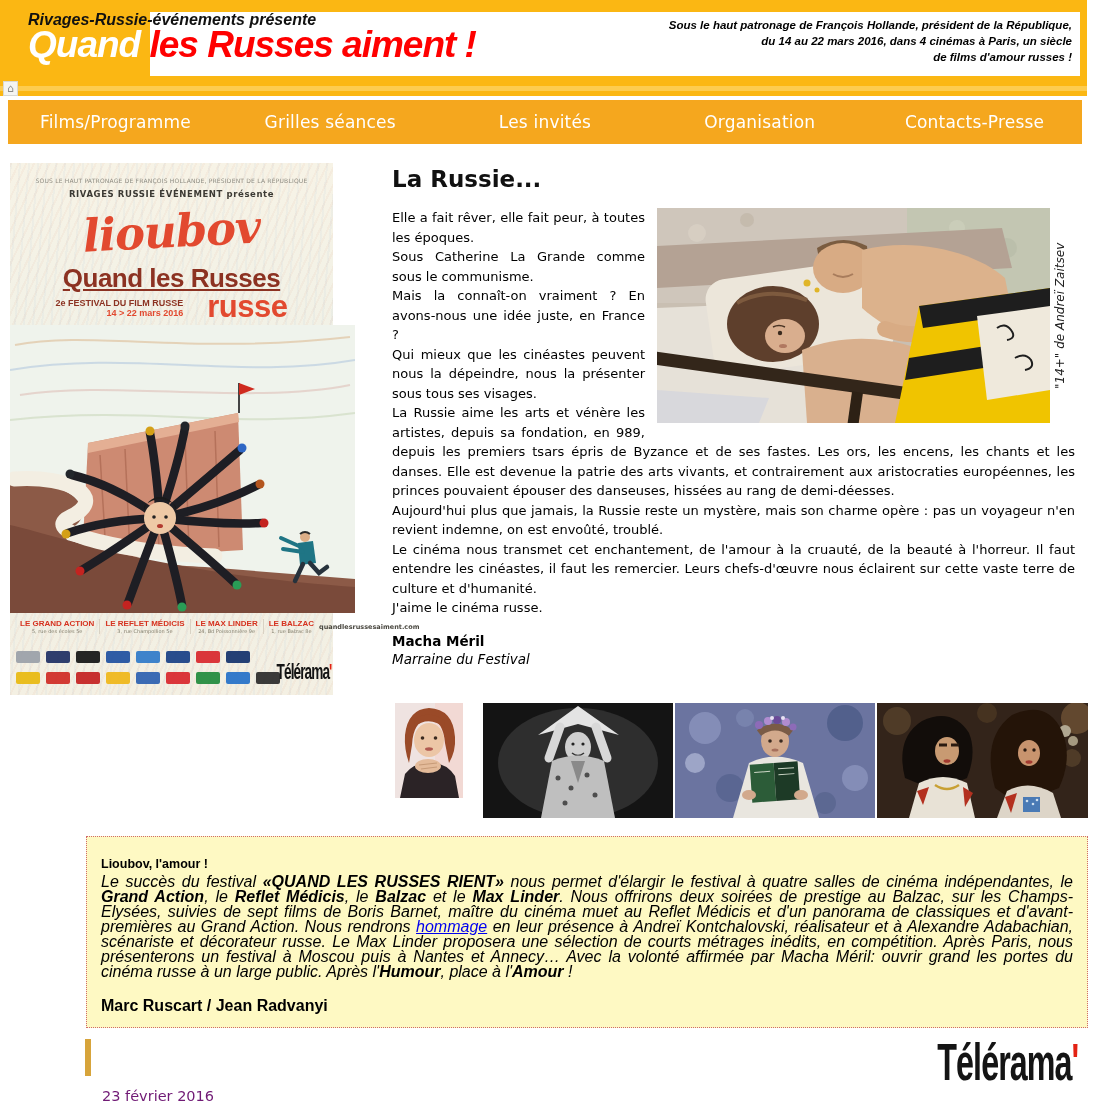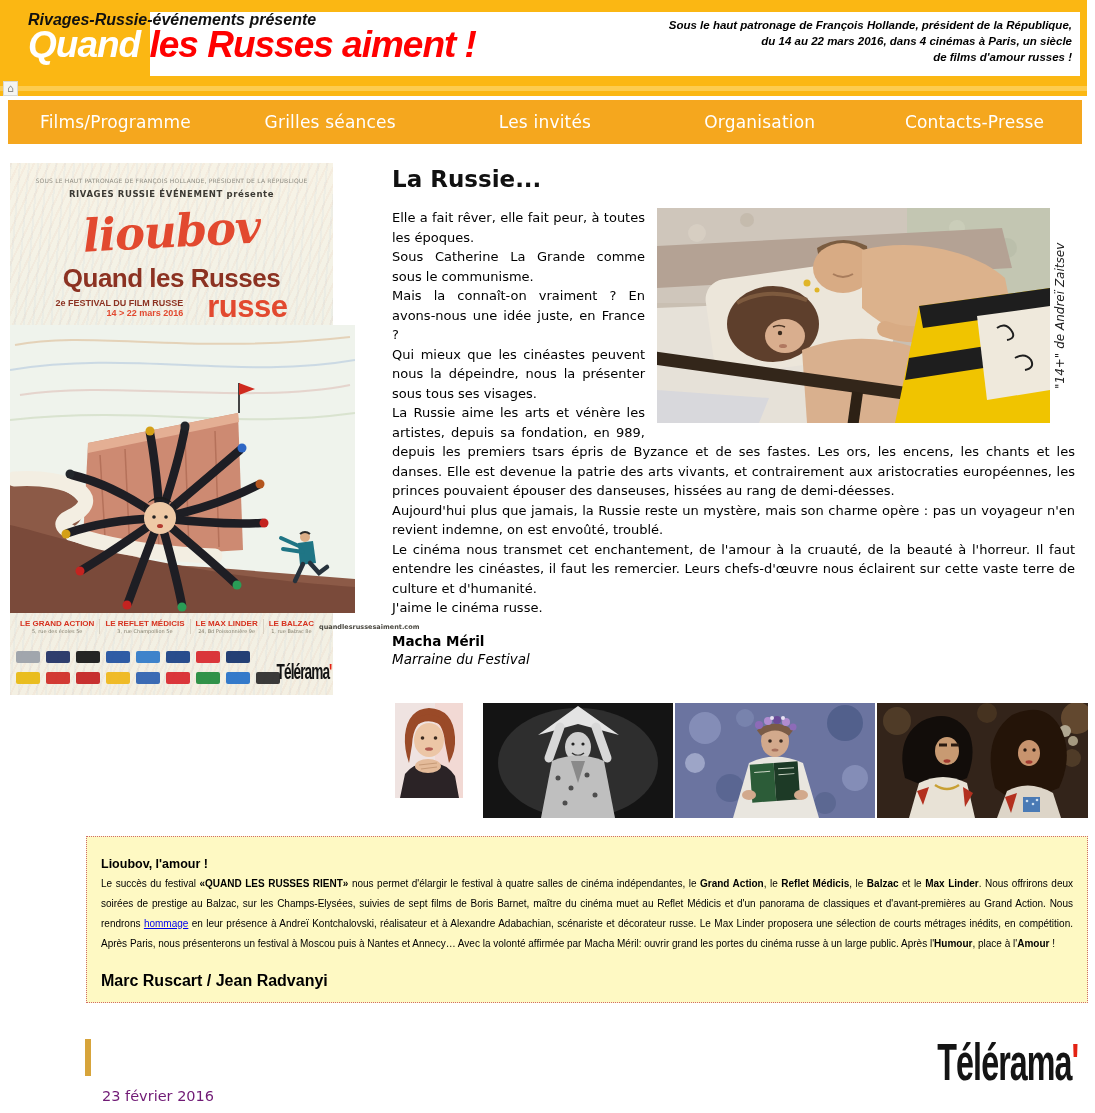--- a/index.html
+++ b/index.html
@@ -25,21 +25,21 @@
   
   .poster { position:absolute; left:10px; top:163px; width:323px; height:532px;
     background:
       repeating-linear-gradient(115deg, rgba(210,120,90,.06) 0 2px, transparent 2px 7px),
       repeating-linear-gradient(95deg, rgba(90,140,200,.05) 0 2px, transparent 2px 9px),
       linear-gradient(180deg,#f7f3e6 0%, #eef0e6 55%, #f4f0e3 100%);
   }
   .p-patronage { position:absolute; top:14px; width:100%; text-align:center; font-size:6px; color:#8f8d83; letter-spacing:.2px; }
   .p-presenter { position:absolute; top:26px; width:100%; text-align:center; font-size:8.5px; font-weight:bold; color:#3c3a34; letter-spacing:.6px; }
   .p-lioubov { position:absolute; top:42px; width:100%; text-align:center; font-family:"DejaVu Serif",serif; font-style:italic; font-weight:bold; font-size:45px; color:#e2492f; transform:rotate(-3deg); letter-spacing:-1px; }
-  .p-title { position:absolute; top:100px; width:100%; text-align:center; font-family:"Liberation Sans",sans-serif; font-weight:bold; font-size:26px; color:#8c3222; letter-spacing:-.5px; }
+  .p-title { position:absolute; top:100px; width:100%; text-align:center; font-family:"Liberation Sans",sans-serif; font-weight:bold; font-size:26px; color:#8c3222; letter-spacing:-.5px;text-decoration:underline; }
   .p-subrow { position:absolute; top:129px; width:100%; display:flex; justify-content:center; gap:24px; }
   .p-fest { text-align:right; margin-top:6px; }
   .p-festival { font-size:9px; font-weight:bold; color:#8c3222; font-family:"Liberation Sans",sans-serif; }
   .p-dates { font-size:9px; font-weight:bold; color:#e2492f; font-family:"Liberation Sans",sans-serif; }
   .p-aiment { font-family:"Liberation Sans",sans-serif; font-weight:bold; font-size:31px; color:#e2492f; letter-spacing:-.5px; line-height:30px; }
   .p-draw { position:absolute; left:0; top:162px; }
   .p-cinemas { position:absolute; top:456px; left:0; width:100%; display:flex; justify-content:space-between; padding:0 5px; }
   .p-cin { text-align:center; padding:0 5px; }
   .p-cin + .p-cin { border-left:1px solid #d9d2c4; }
   .p-cin-name { font-size:8px; font-weight:bold; color:#d6321f; font-family:"Liberation Sans",sans-serif; white-space:nowrap; }
@@ -61,21 +61,21 @@
   .photo-caption { width:22px; display:flex; align-items:center; justify-content:center; writing-mode:vertical-rl; transform:rotate(180deg); font-style:italic; font-size:12px; color:#222; white-space:nowrap; }
   .sign-name { font-size:13.5px; font-weight:bold; color:#000; margin-top:15px; }
   .sign-role { font-size:13.5px; font-style:italic; color:#000; margin-top:2px; }
 
   
   .strip-photo { position:absolute; }
 
   
   .infobox { position:absolute; left:86px; top:836px; width:1002px; background:#fef9c3; border:1px dotted #d06a6a; padding:18px 14px 12px 14px; font-family:"Liberation Sans",sans-serif; }
   .infobox-title { font-size:12.5px; font-weight:bold; color:#000; line-height:18.5px; }
-  .infobox-body { font-size:10px; color:#000; line-height:20px; text-align:justify; }
+  .infobox-body { font-size:16px; color:#000; line-height:15px; text-align:justify;font-style:italic; }
   .infobox-body a { color:#0000ee; text-decoration:underline; cursor:pointer; }
   .infobox-sign { font-size:16px; font-weight:bold; color:#000; line-height:18.5px; margin-top:18px; }
 
   
   .goldbar { position:absolute; left:85px; top:1039px; width:6px; height:37px; background:#d7a43b; }
   .footer-telerama { position:absolute; right:17px; top:1034px; font-size:52px; line-height:56px; }
   .footer-date { position:absolute; left:86px; top:1088px; font-size:14.5px; color:#701a75;margin-left:16px; }
 </style>
 </head>
 <body>

